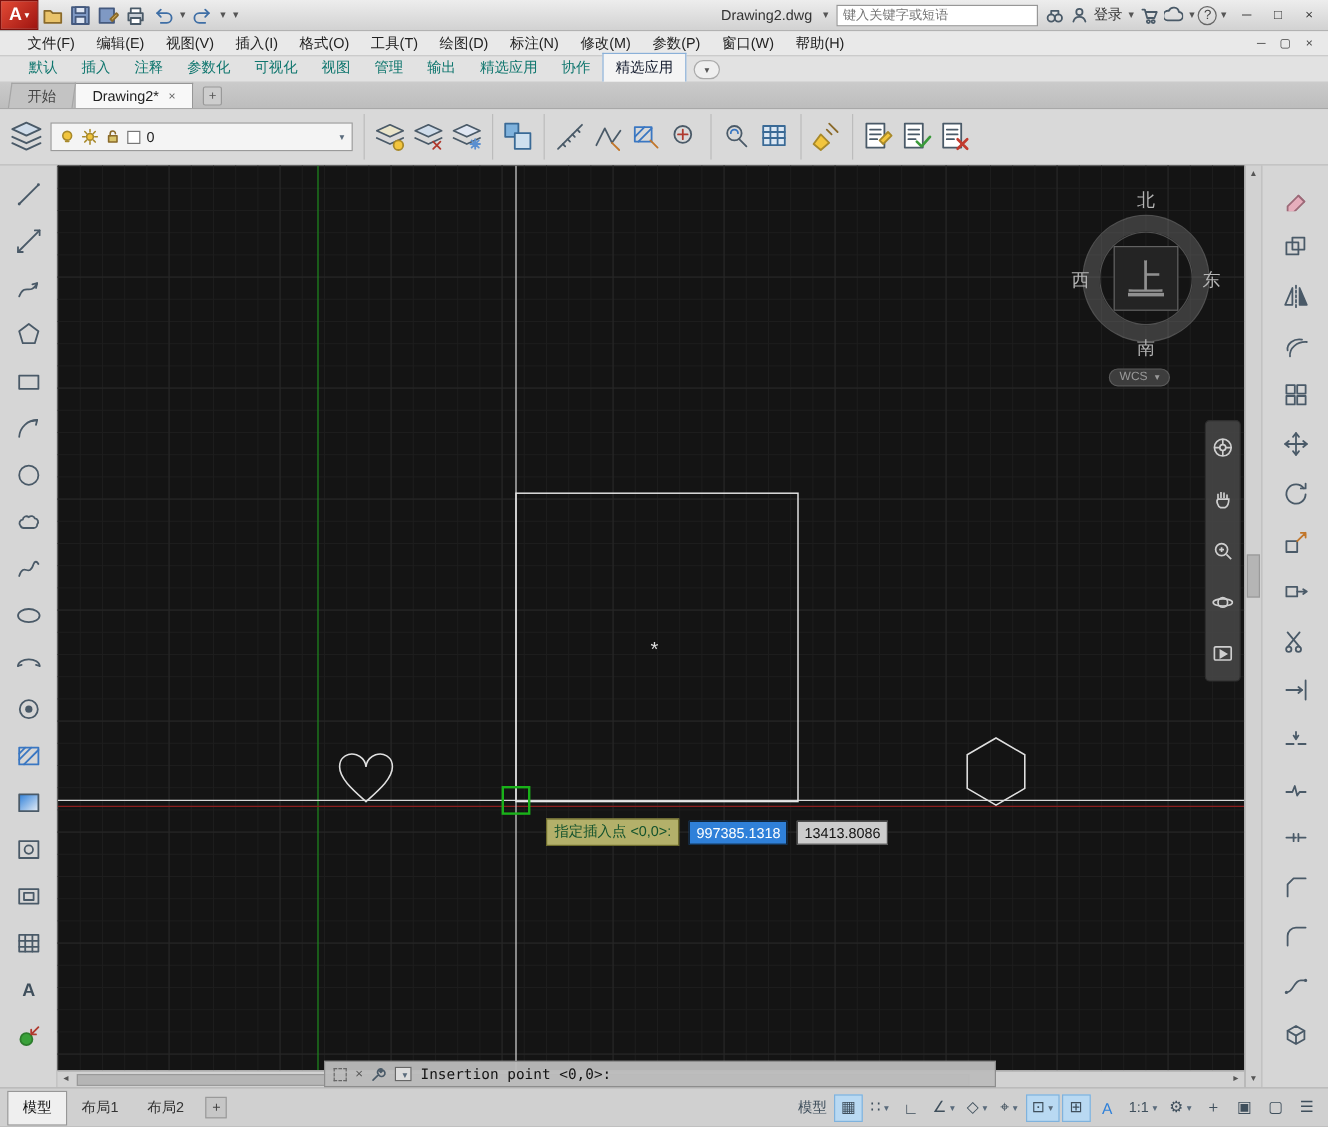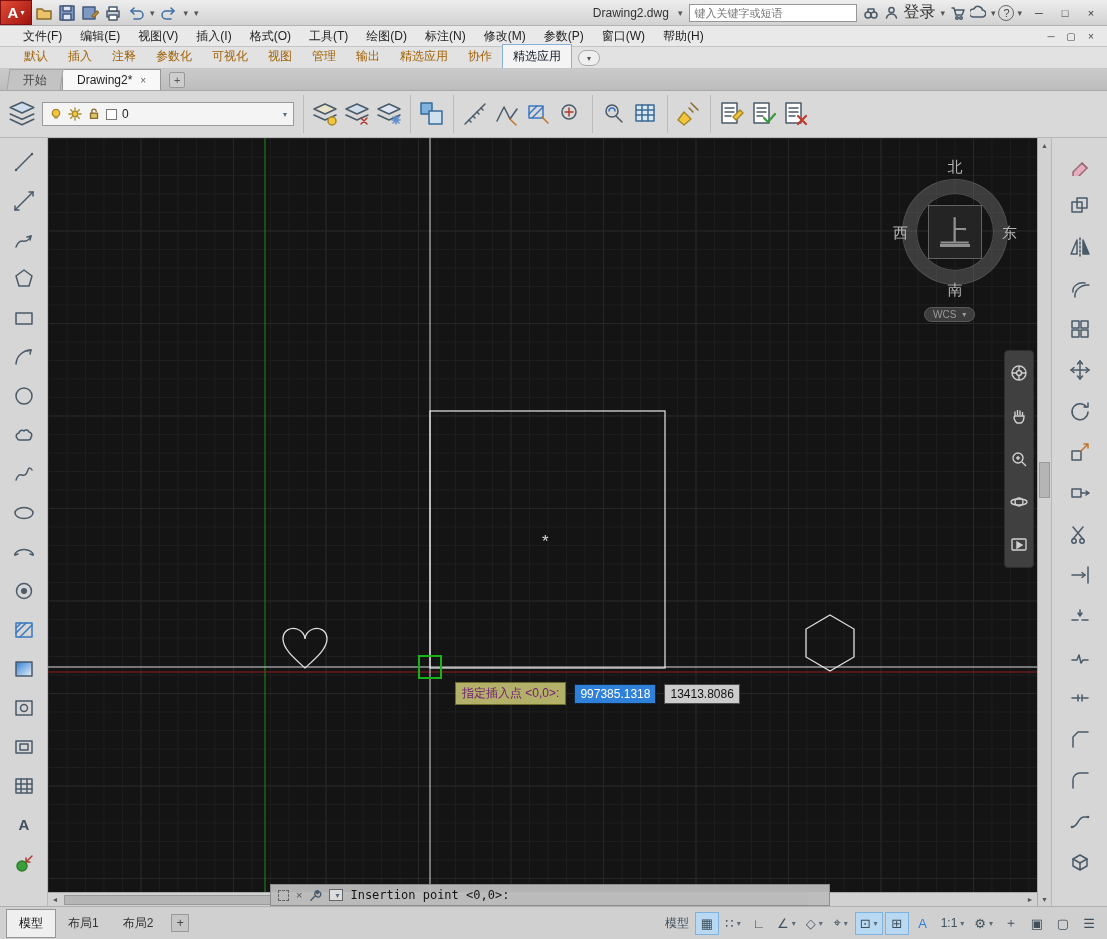--- a/index.html
+++ b/index.html
@@ -13,33 +13,33 @@
   .titlebar { height:26px; background:linear-gradient(#ededed,#d2d2d2); border-bottom:1px solid #b2b2b2; display:flex; align-items:center; padding-right:4px; }
   .applogo { width:32px; height:25px; background:linear-gradient(135deg,#e24a35,#9f1410); border:1px solid #7d100c; color:#fff; font-weight:bold; font-size:15px; display:flex; align-items:center; justify-content:center; }
   .applogo .crt { color:#fff; }
   .qa-btn { width:23px; height:22px; display:flex; align-items:center; justify-content:center; border-radius:2px; }
   .qat-caret { font-size:9px; color:#555; padding:0 3px; }
   .tspacer { flex:1; }
   .title-text { font-size:12px; color:#333; margin:12px 6px; }
   .search-box { width:168px; height:18px; background:#fff; border:1px solid #979797; display:flex; align-items:center; margin:0 4px; }
   .search-box input { border:none; outline:none; flex:1; font-size:11px; color:#777; padding:0 4px; background:transparent; font-family:inherit; }
   .tb-ico { width:20px; height:20px; display:flex; align-items:center; justify-content:center; }
-  .signin { font-size:16px; color:#333; margin:14px 2px; }
+  .signin { font-size:12px; color:#333; margin:14px 2px; }
   .helpq { width:16px; height:16px; border:1px solid #666; border-radius:50%; font-size:11px; color:#444; display:flex; align-items:center; justify-content:center; }
   .winbtn { width:24px; height:20px; display:flex; align-items:center; justify-content:center; font-size:11px; color:#333; margin-left:2px; }
 
   
   .menubar { height:21px; background:#e9e9e9; border-bottom:1px solid #c4c4c4; display:flex; align-items:center; padding-left:14px; }
   .menu-item { padding:2px 9px; font-size:12px; color:#222;text-align:right; }
   .docbtns { margin-left:auto; display:flex; padding-right:6px; }
   .docbtn { width:20px; height:16px; display:flex; align-items:center; justify-content:center; font-size:10px; color:#444; }
 
   
   .ribbon-tabs { height:22px; background:#e2e2e2; border-bottom:1px solid #c6c6c6; display:flex; align-items:flex-end; padding-left:14px; }
-  .rtab { padding:3px 10px 3px; font-size:12px; color:#a16207; }
+  .rtab { padding:3px 10px 3px; font-size:12px; color:#0f766e; }
   .rtab.active { background:#f4f4f4; border:1px solid #8ab0d8; border-bottom:none; color:#0f172a; }
   .rtab-caret { width:22px; height:16px; margin-left:6px; margin-bottom:2px; border:1px solid #aaa; border-radius:8px; background:#efefef; display:flex; align-items:center; justify-content:center; font-size:8px; color:#555; }
 
   
   .file-tabs { height:22px; background:linear-gradient(#cacaca,#bdbdbd); display:flex; align-items:flex-end; padding-left:8px; border-bottom:1px solid #a8a8a8; }
   .ftab { height:21px; display:flex; align-items:center; gap:8px; padding:0 14px; font-size:12px; }
   .ftab.start { background:#c3c3c3; border:1px solid #a5a5a5; border-bottom:none; color:#444; transform:skewX(-8deg); }
   .ftab.start span { transform:skewX(8deg); display:inline-block; }
   .ftab.active { background:#f8f8f8; border:1px solid #979797; border-bottom:none; color:#222; }
   .ftab .x { font-size:10px; color:#666; }
@@ -81,21 +81,21 @@
   .vc-top { position:absolute; left:35px; top:57px; width:54px; height:54px; background:#242424; border:1px solid #626262; color:#909090; font-size:30px; display:flex; align-items:center; justify-content:center; text-decoration:underline; }
   .wcs { position:absolute; left:876px; top:169px; background:#3d3d3d; border:1px solid #5a5a5a; border-radius:8px; color:#9a9a9a; font-size:10px; padding:1px 8px; display:flex; align-items:center; gap:4px; }
   .wcs .crt { color:#9a9a9a; }
 
   
   .navpanel { position:absolute; left:956px; top:212px; width:30px; height:218px; background:rgba(72,72,72,0.85); border:1px solid #2e2e2e; border-radius:4px; display:flex; flex-direction:column; align-items:center; justify-content:space-around; }
   .navpanel svg { stroke:#cfcfcf; fill:none; stroke-width:1.4; }
 
   
   .dyninput { position:absolute; left:407px; top:544px; display:flex; gap:8px; font-size:12px; align-items:center; }
-  .di-label { background:#b3b06a; border:1px solid #6f6d2e; color:#701a75; padding:2px 6px; white-space:nowrap; }
+  .di-label { background:#b3b06a; border:1px solid #6f6d2e; color:#14532d; padding:2px 6px; white-space:nowrap; }
   .di-x { background:#2f80d9; border:1px solid #10263d; color:#fff; padding:2px 5px; }
   .di-y { background:#cccccc; border:1px solid #4d4d4d; color:#111; padding:2px 5px; }
 
   
   .cmdline { position:absolute; left:222px; bottom:0; width:560px; height:22px; background:rgba(188,188,188,0.95); border:1px solid #8d8d8d; display:flex; align-items:center; gap:7px; padding:0 7px; z-index:6; }
   .cmd-text { font-family:"DejaVu Sans Mono","Liberation Mono",monospace; font-size:12px; color:#141414; }
   .cmd-ico { color:#555; font-size:11px; display:flex; align-items:center; }
   .dashedbox { width:11px; height:11px; border:1px dashed #666; }
   .recentbox { width:14px; height:12px; border:1px solid #666; background:#ddd; display:flex; align-items:center; justify-content:center; }
 

